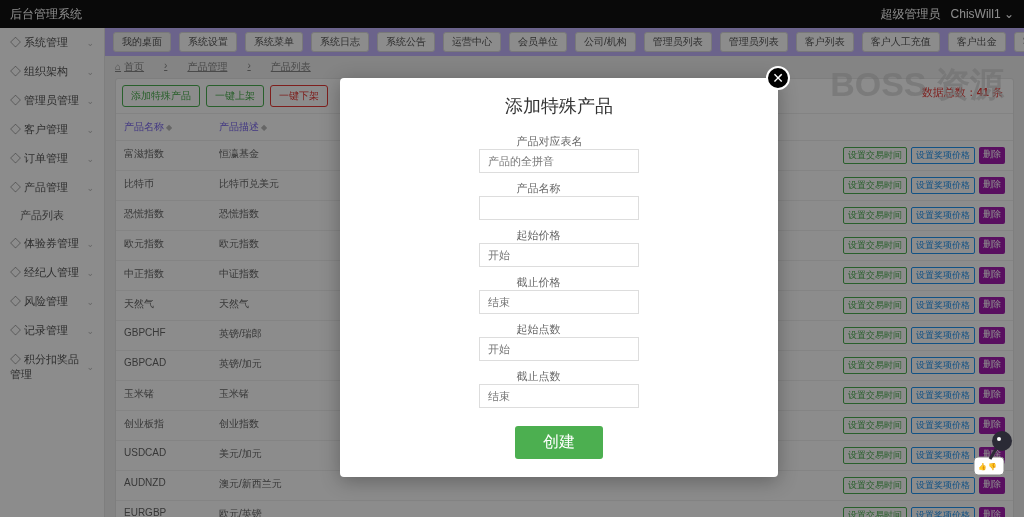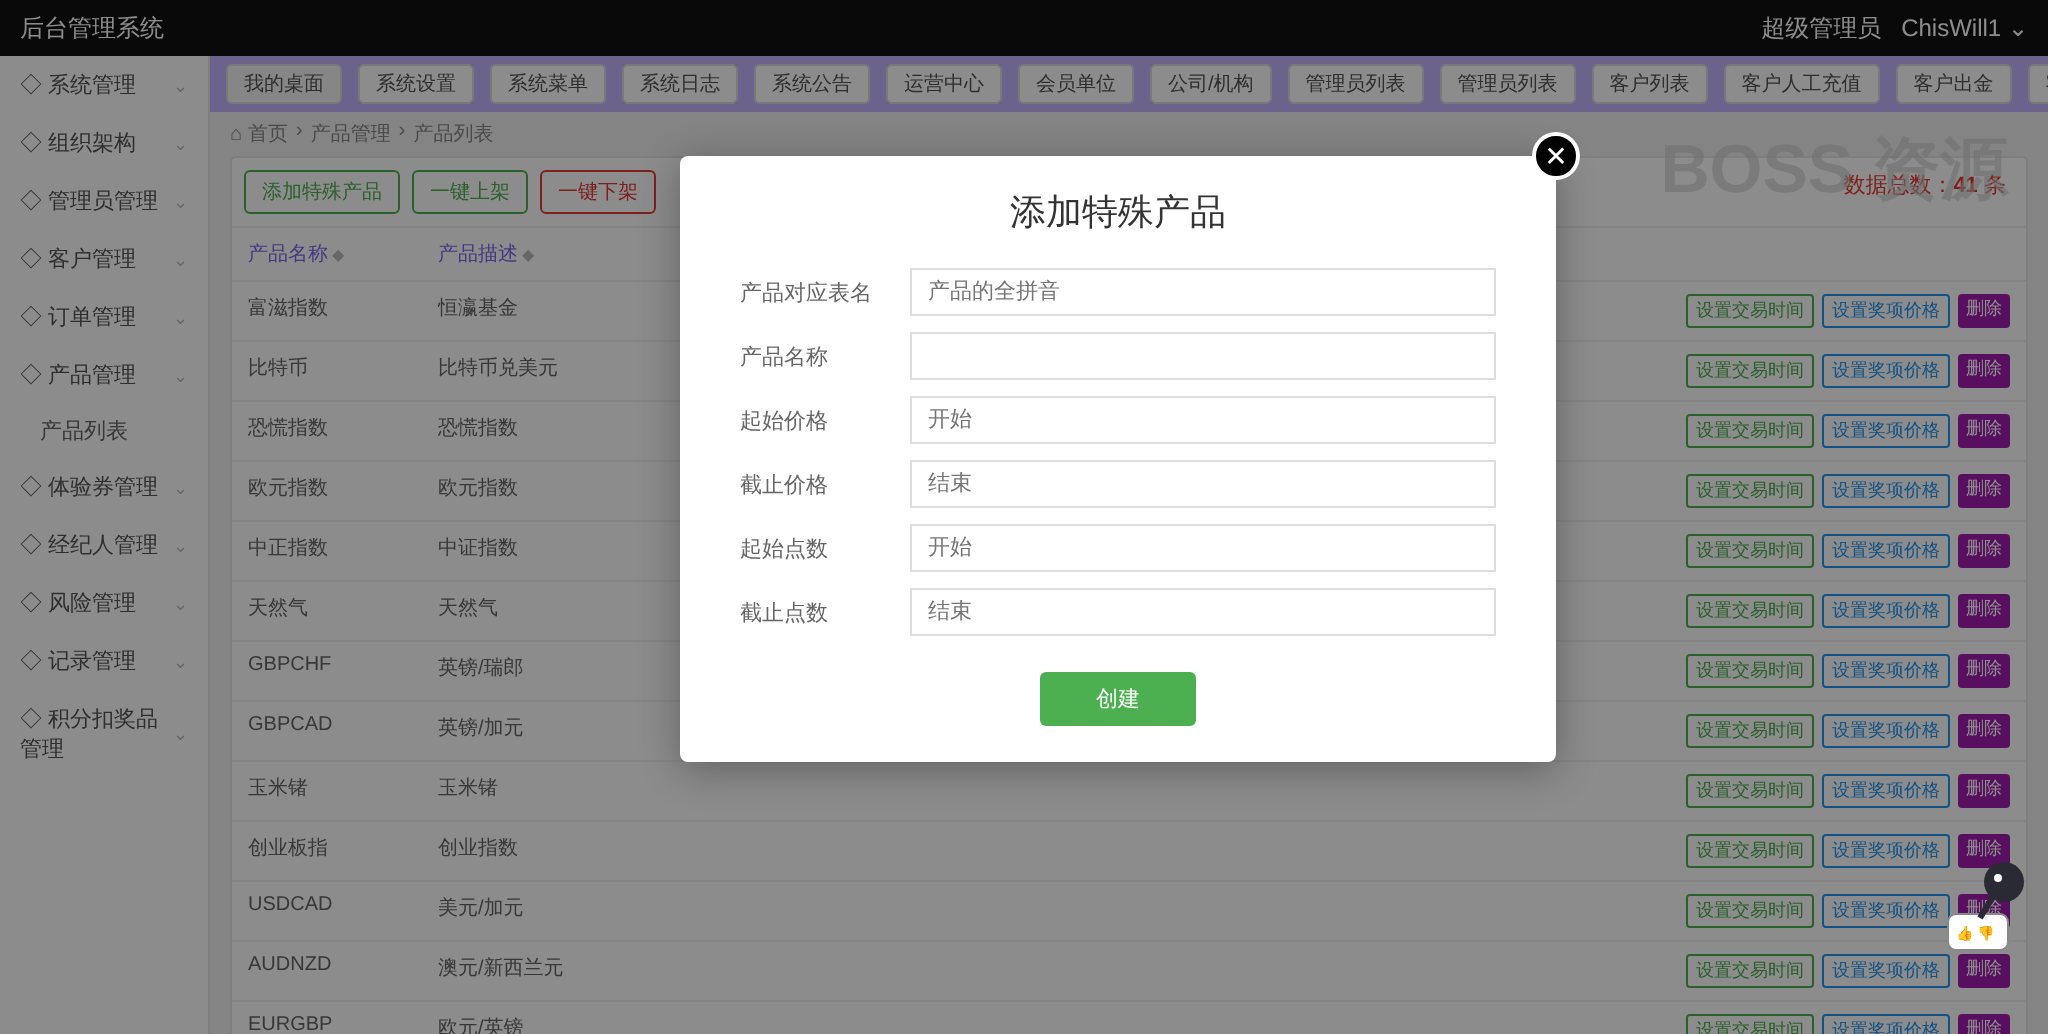--- a/index.html
+++ b/index.html
@@ -8,21 +8,21 @@
 .topbar-right { display: flex; gap: 10px; align-items: center; }
 .main { display: flex; height: 489px; }
 .sidebar { width: 105px; background: #fff; border-right: 1px solid #e5e5e5; overflow-y: auto; }
 .side-item { padding: 7px 10px; font-size: 11px; color: #555; display: flex; justify-content: space-between; align-items: center; cursor: pointer; }
 .side-item .chev { color: #bbb; font-size: 9px; }
 .side-sub { padding: 6px 10px 6px 20px; font-size: 11px; color: #666; cursor: pointer; }
 .content { flex: 1; background: #f0f0f0; position: relative; overflow: hidden; }
 .tabs { display: flex; gap: 8px; padding: 4px 8px; overflow: hidden; white-space: nowrap; background: #c4b5fd; }
 .tab { background: #fff; border: 1px solid #ddd; border-radius: 3px; padding: 2px 8px; font-size: 10px; color: #555; cursor: pointer; }
 .tab:first-child { background: #f5f5f5; }
-.breadcrumbs { padding: 4px 10px; font-size: 10px; color: #888; display: flex; gap: 4px; align-items: flex-start; }
+.breadcrumbs { padding: 4px 10px; font-size: 10px; color: #888; display: flex; gap: 20px; align-items: flex-start; text-decoration: underline; }
 .breadcrumbs .home::before { content: "⌂"; margin-right: 3px; }
 .card { margin: 0 10px 6px; background: #fff; border: 1px solid #e5e5e5; border-radius: 3px; position: relative; }
 .card-top { padding: 6px; display: flex; gap: 6px; }
 .btn { border-radius: 3px; padding: 3px 8px; font-size: 10px; cursor: pointer; border: 1px solid; }
 .btn-green { border-color: #4caf50; color: #4caf50; background: #fff; }
 .btn-red { border-color: #e53935; color: #e53935; background: #fff; }
 .btn-blue { border-color: #2196f3; color: #2196f3; background: #fff; }
 .btn-fill-red { background: #a21caf; color: #fff; border: none; }
 .count { position: absolute; right: 10px; top: 6px; color: #e53935; font-size: 11px; text-align: center; }
 .thead, .trow { display: flex; font-size: 10px; padding: 6px 8px; }
@@ -32,24 +32,24 @@
 .th .sort { color: #bbb; margin-left: 2px; font-size: 8px; }
 .c1{width:95px}.c2{width:110px}.c3{width:40px}.c4{width:55px}.c5{width:55px}.c6{width:65px}.c7{width:80px}.c8{width:60px}.c9{width:60px}.c10{width:70px}.cact{flex:1;text-align:right}
 .trow { border-bottom: 1px solid #f0f0f0; color: #666; }
 .trow .cact { display: flex; gap: 4px; justify-content: flex-end; }
 .mini { padding: 1px 4px; font-size: 9px; border-radius: 2px; }
 .watermark { position: absolute; right: 20px; top: 34px; font-size: 34px; font-weight: bold; color: #ccc; opacity: .6; pointer-events: none; }
 .overlay { position: absolute; inset: 0; background: rgba(0,0,0,.45); }
 .modal { position: absolute; left: 340px; top: 78px; width: 438px; background: #fff; border-radius: 4px; box-shadow: 0 4px 20px rgba(0,0,0,.3); }
 .modal-close { position: absolute; right: -12px; top: -12px; width: 24px; height: 24px; border-radius: 50%; background: #000; color: #fff; border: 2px solid #fff; font-size: 14px; line-height: 20px; text-align: center; cursor: pointer; }
 .modal-title { text-align: center; font-size: 18px; padding: 16px 0 12px; color: #333; }
-.form-row { display: flex; align-items: center; padding: 4px 30px; }
+.form-row { display: flex; align-items: center; padding: 4px 30px; flex-direction: column; }
 .form-row label { width: 85px; font-size: 11px; color: #666; }
 .form-row input { flex: 1; border: 1px solid #ddd; padding: 5px 8px; font-size: 11px; }
-.modal-btn { display: block; margin: 14px auto 18px; background: #4caf50; color: #fff; border: none; padding: 6px 28px; border-radius: 3px; font-size: 11px; cursor: pointer; }
+.modal-btn { display: block; margin: 14px auto 18px; background: #4caf50; color: #fff; border: none; padding: 6px 28px; border-radius: 3px; font-size: 16px; cursor: pointer; }
 .mascot { position: absolute; right: 4px; bottom: 36px; width: 48px; height: 56px; }
 .mascot svg { width: 100%; height: 100%; }
 </style>
 </head>
 <body>
 
 <div class="topbar">
   <span>后台管理系统</span>
   <div class="topbar-right">
     <span>超级管理员</span>

